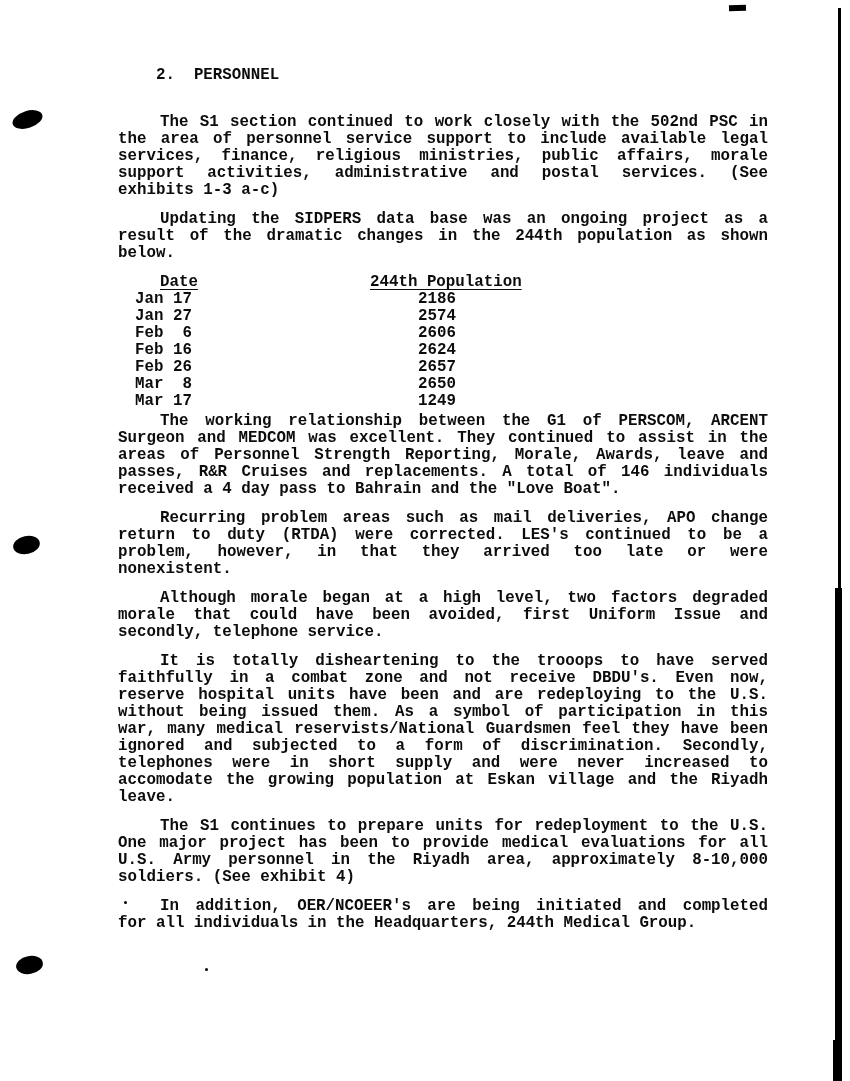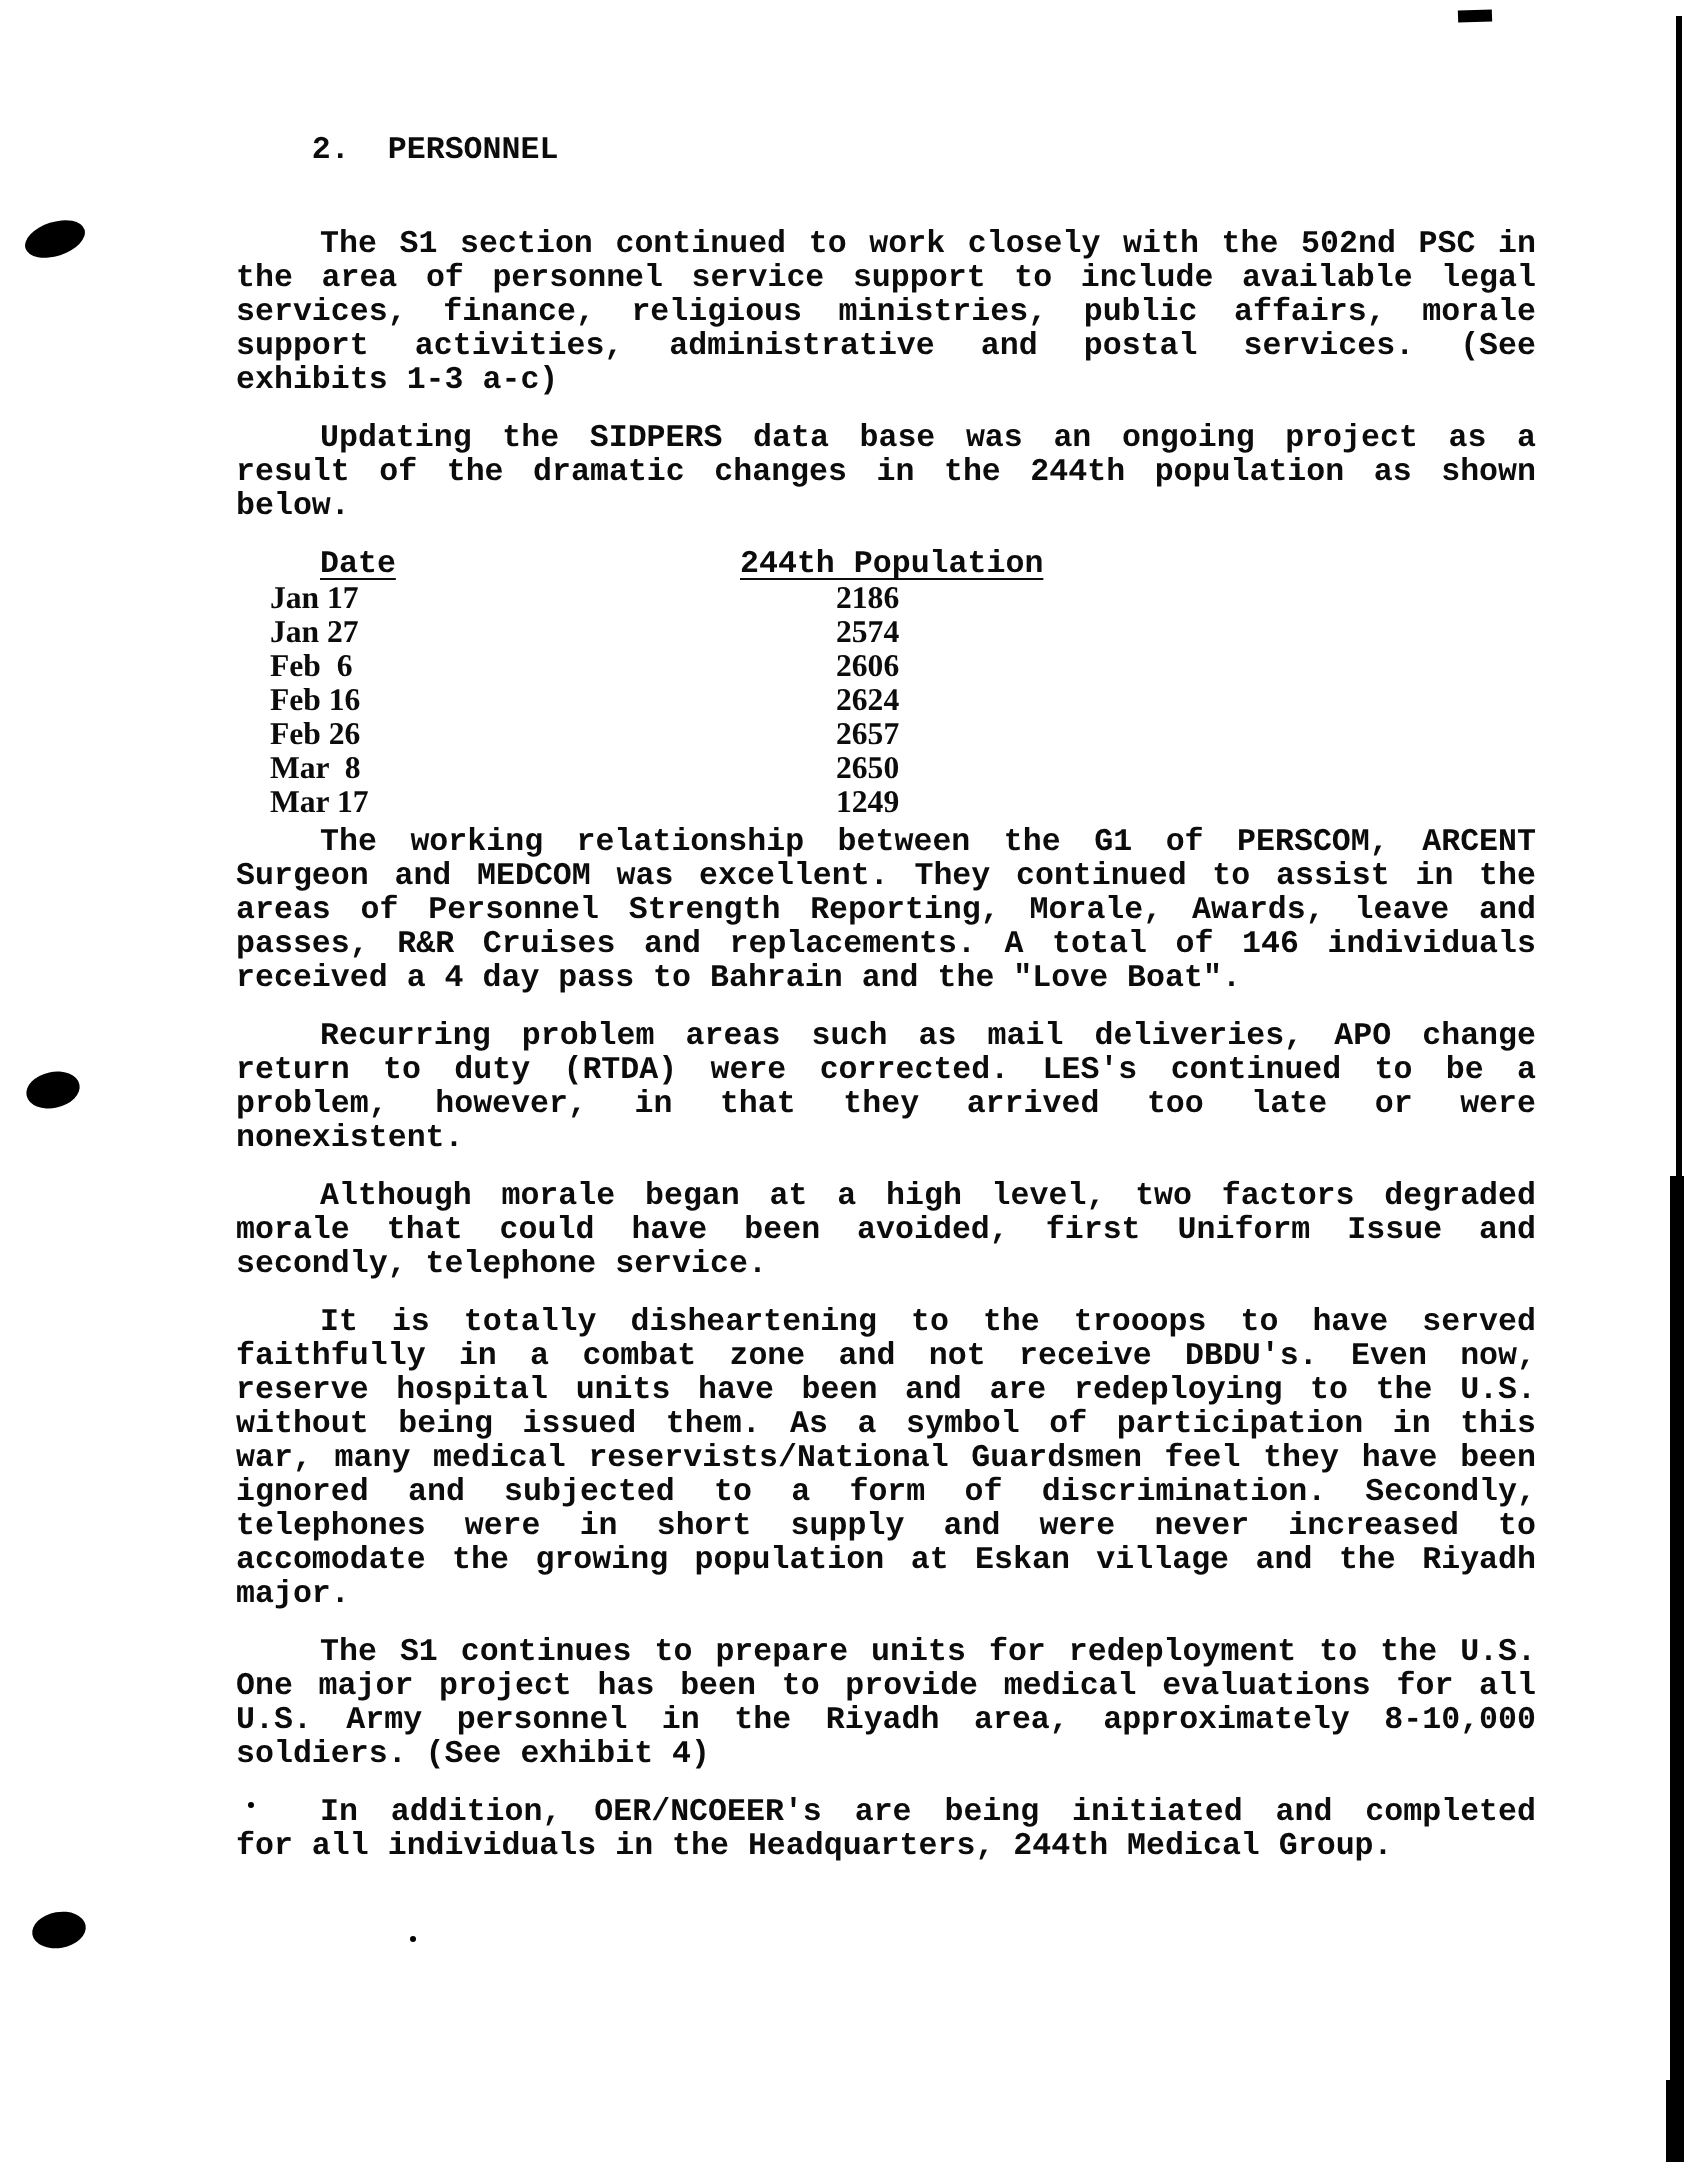--- a/index.html
+++ b/index.html
@@ -26,21 +26,21 @@
     text-underline-offset: 3px;
   }
   .para { margin-bottom: 12px; }
   .pline {
     text-align: justify;
     text-align-last: justify;
   }
   .pline.first { padding-left: 42px; }
   .pline.last { text-align-last: left; }
   .ptable { margin-bottom: 3px; }
-  .trow { white-space: pre; padding-left: 17px; font-family: Liberation Serif, serif; }
+  .trow { white-space: pre; padding-left: 17px; }
   .trow .c-date { display: inline-block; width: 283px; }
   .thead { white-space: pre; padding-left: 42px; }
   .thead .h-date { display: inline-block; width: 210px; }
   .u { text-decoration: underline; text-underline-offset: 3px; }
 
   
   .punch {
     position: absolute;
     background: #000;
     border-radius: 50%;
@@ -117,21 +117,21 @@
       </div>
       <div class="para">
         <div class="pline first">It is totally disheartening to the trooops to have served</div>
         <div class="pline">faithfully in a combat zone and not receive DBDU's. Even now,</div>
         <div class="pline">reserve hospital units have been and are redeploying to the U.S.</div>
         <div class="pline">without being issued them.  As a symbol of participation in this</div>
         <div class="pline">war, many medical reservists/National Guardsmen feel they have been</div>
         <div class="pline">ignored and subjected to a form of discrimination.   Secondly,</div>
         <div class="pline">telephones were in short supply and were never increased to</div>
         <div class="pline">accomodate the growing population at Eskan village and the Riyadh</div>
-        <div class="pline last">major.</div>
+        <div class="pline last">leave.</div>
       </div>
       <div class="para">
         <div class="pline first">The S1 continues to prepare units for redeployment to the U.S.</div>
         <div class="pline">One major project has been to provide medical evaluations for all</div>
         <div class="pline">U.S. Army personnel in the Riyadh area, approximately 8-10,000</div>
         <div class="pline last">soldiers.  (See exhibit 4)</div>
       </div>
       <div class="para">
         <div class="pline first">In addition, OER/NCOEER's are being initiated and completed</div>
         <div class="pline last">for all individuals in the Headquarters, 244th Medical Group.</div>

